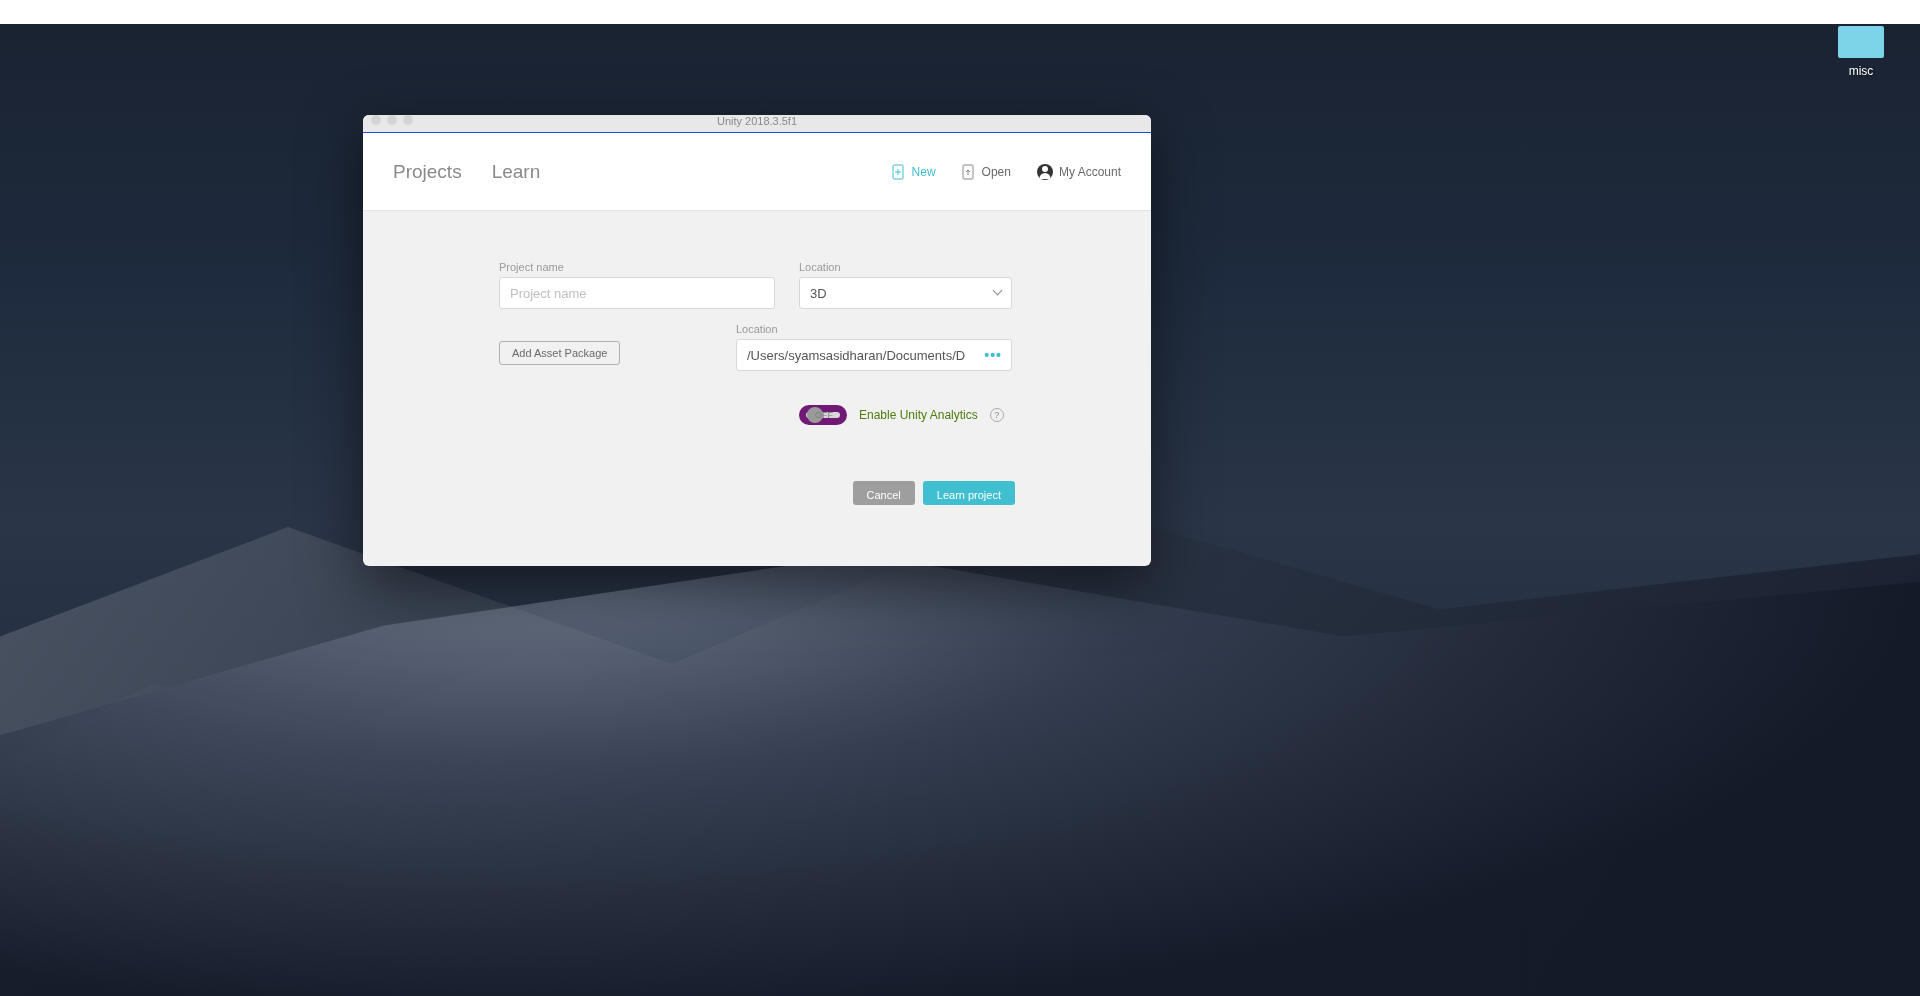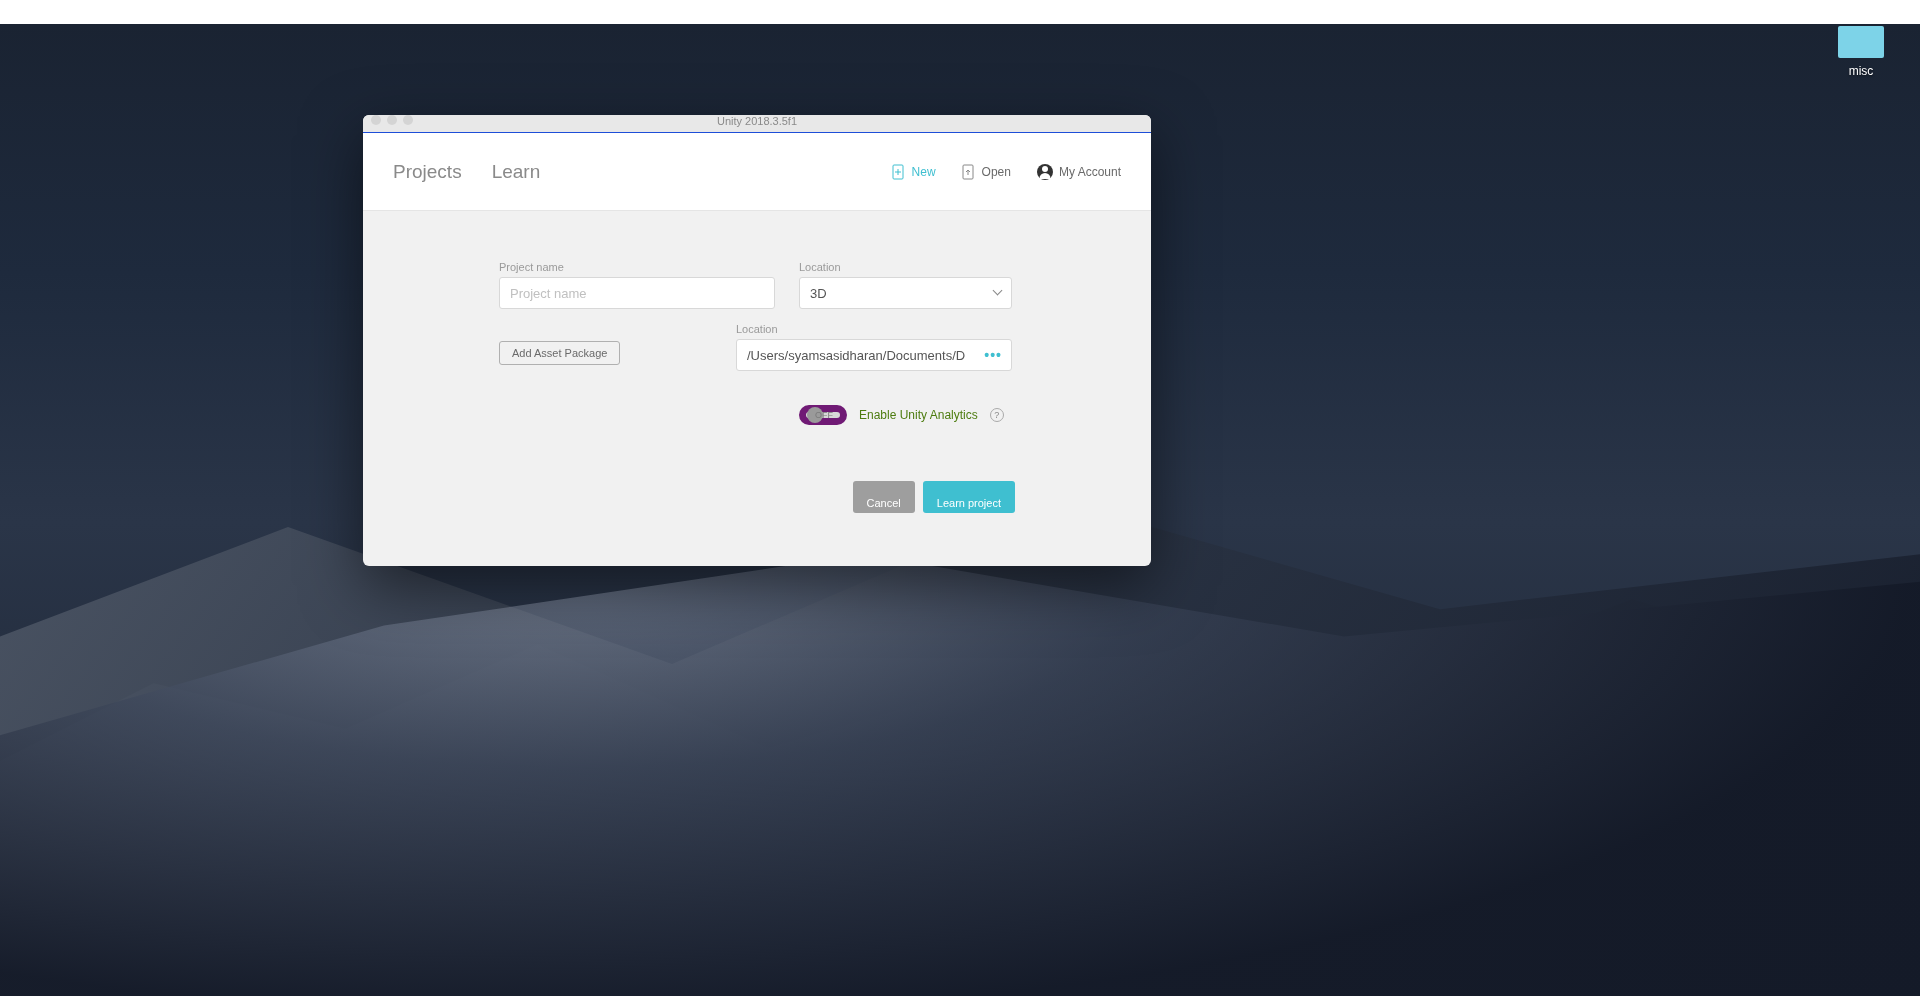--- a/index.html
+++ b/index.html
@@ -379,21 +379,21 @@
   .action-row {
     display: flex;
     justify-content: flex-end;
     gap: 8px;
     margin-top: 56px;
     padding-right: 0;
   }
   
   .btn {
     height: 24px;
-    padding: 16px 14px;
+    padding: 8px 14px;
     border: none;
     border-radius: 3px;
     font-size: 11px;
     cursor: pointer;
   }
   
   .btn-cancel {
     background: #9e9e9e;
     color: #fff;
   }

